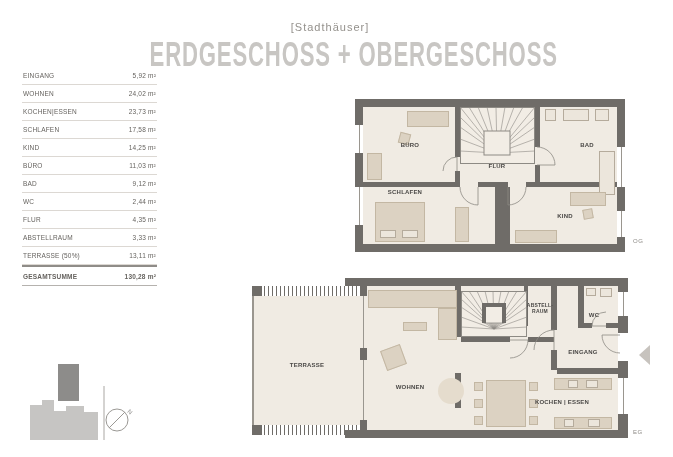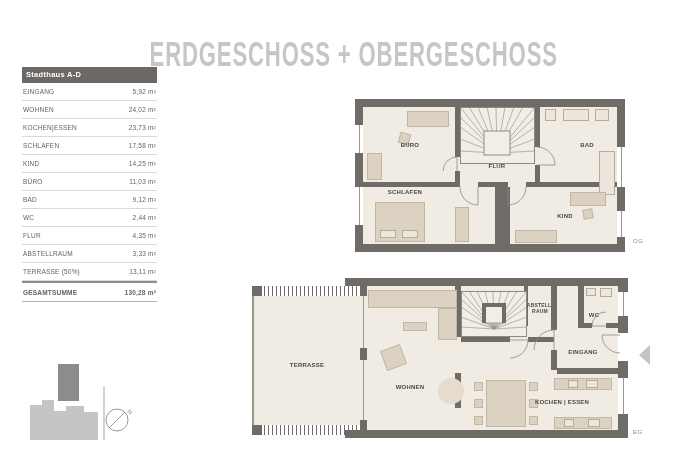--- a/index.html
+++ b/index.html
@@ -39,24 +39,24 @@
   .post{position:absolute;background:#6f6c68;}
   .glass{position:absolute;background:#9a968f;}
   .entry-arrow{position:absolute;width:0;height:0;border-top:10px solid transparent;
                border-bottom:10px solid transparent;border-right:11px solid #c7c3be;}
 </style>
 </head>
 <body>
 
 <div class="page">
 
+  <div class="series">[Stadthäuser]</div>
   <div class="main-title">ERDGESCHOSS + OBERGESCHOSS</div>
 
   <div class="area-table">
-    <div class="at-header">Stadthaus A-D</div>
     <div class="at-row">
         <span>EINGANG</span>
         <span>5,92 m²</span>
       </div>
     <div class="at-row">
         <span>WOHNEN</span>
         <span>24,02 m²</span>
       </div>
     <div class="at-row">
         <span>KOCHEN|ESSEN</span>

